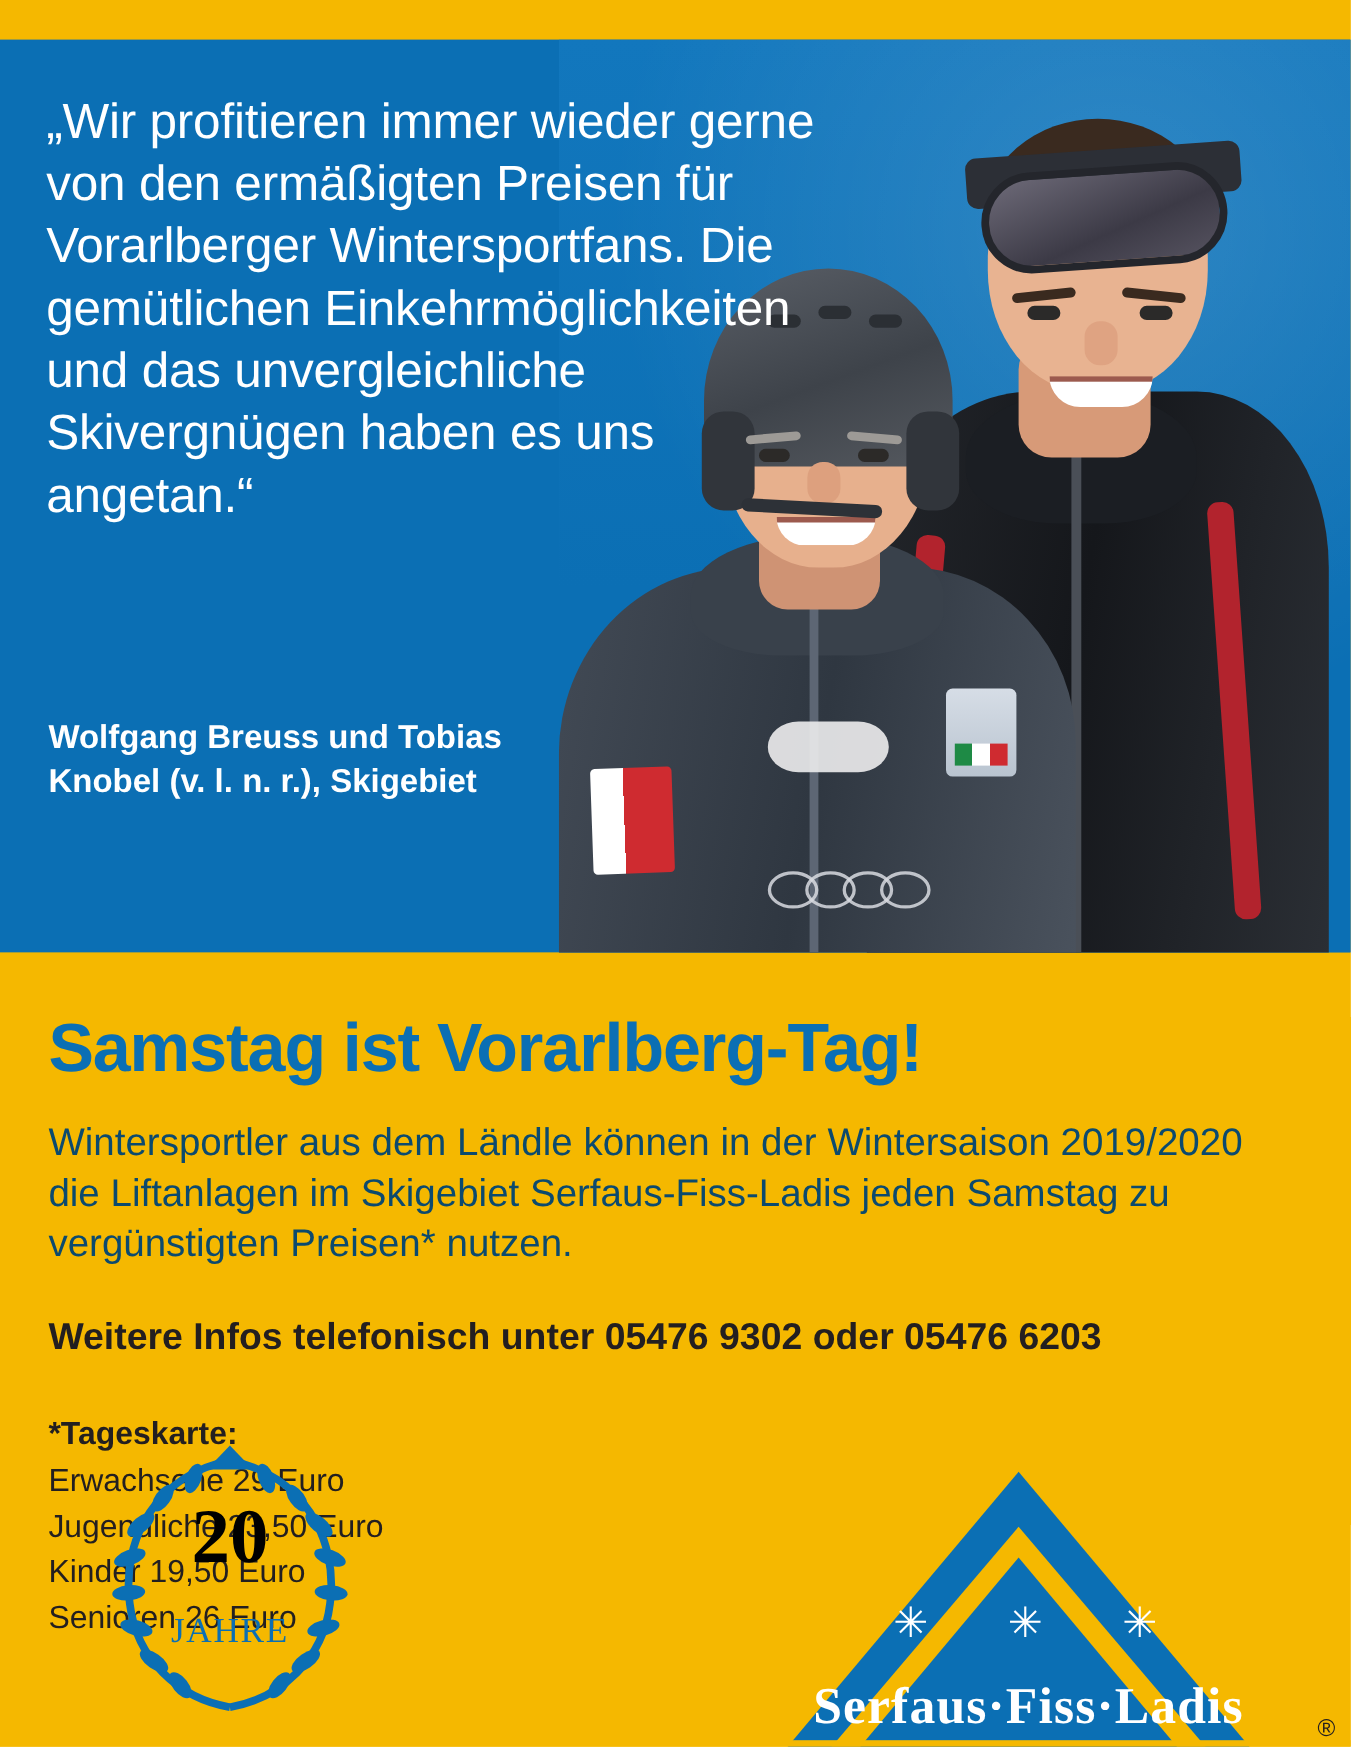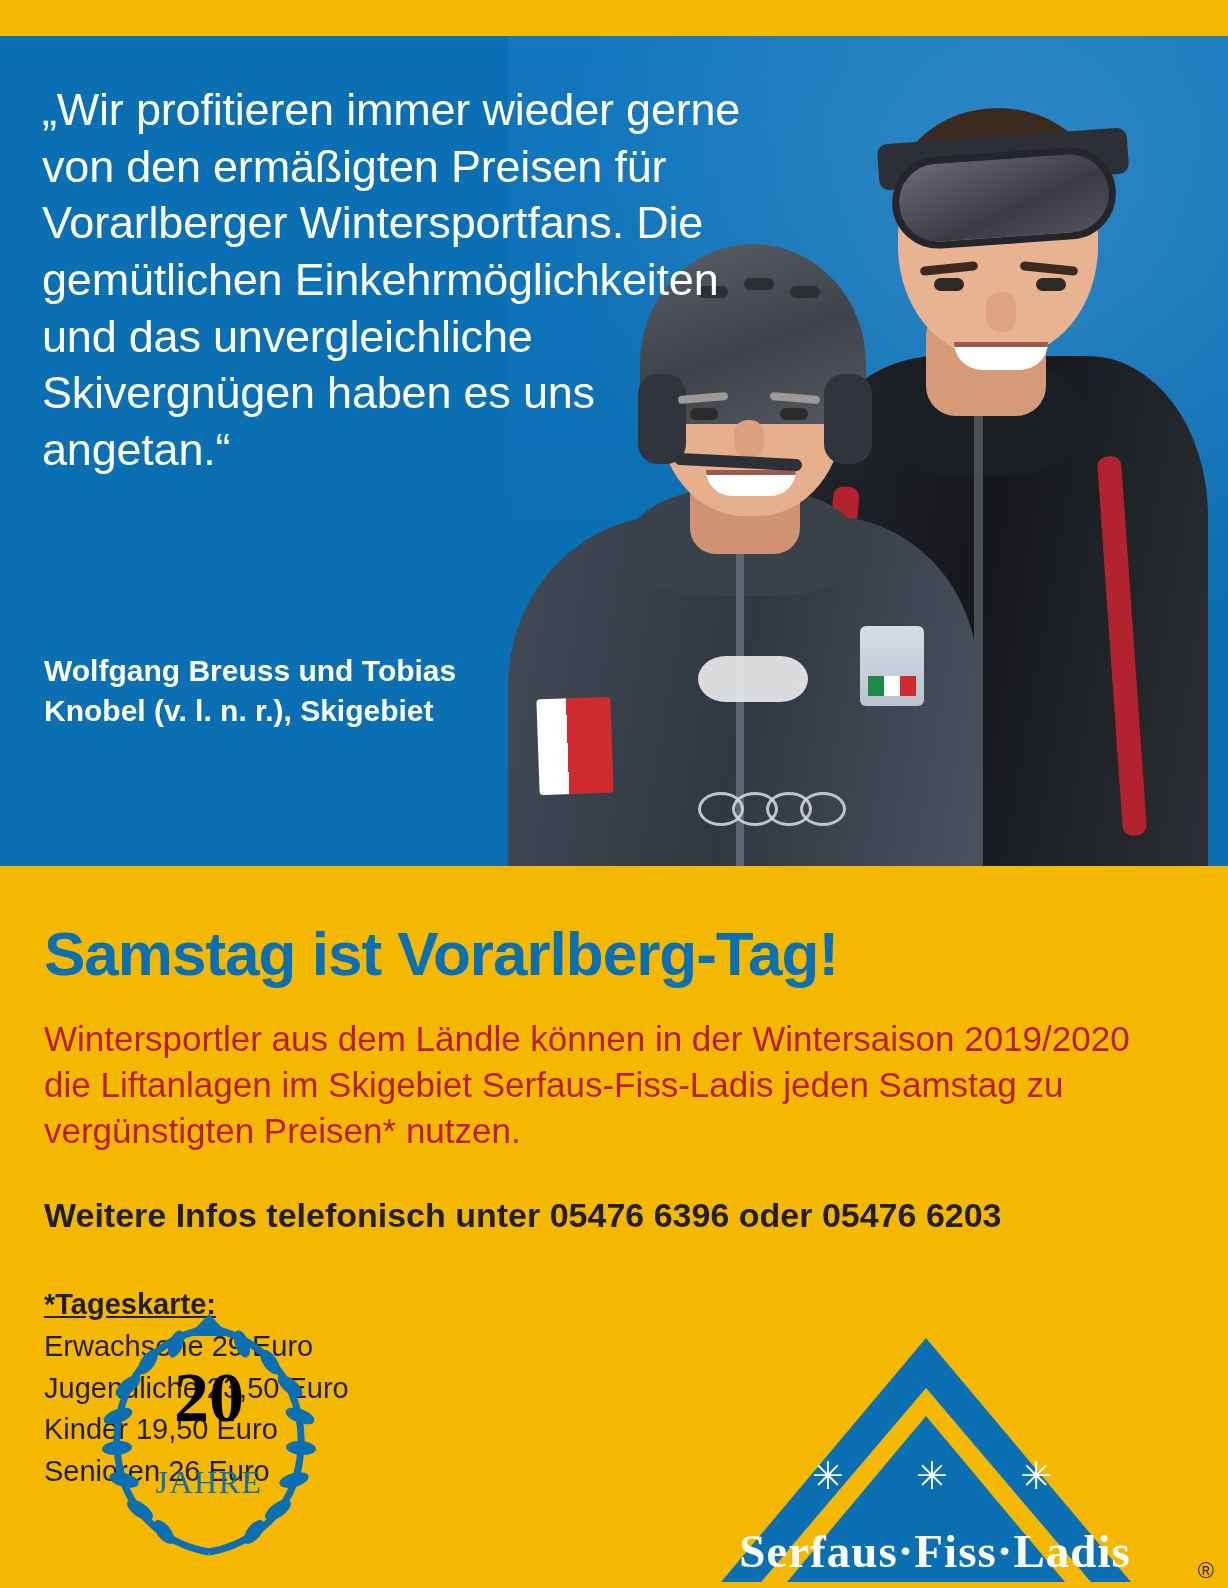--- a/index.html
+++ b/index.html
@@ -289,42 +289,42 @@
     color: #0b6fb4;
     font-size: 62px;
     font-weight: bold;
     letter-spacing: -1px;
     white-space: nowrap;
   }
   .body-copy {
     position: absolute;
     top: 150px; left: 44px;
     width: 1100px;
-    color: #b91c1c;
+    color: #0c4a6e;
     font-size: 35px;
     line-height: 1.32;
   }
   .infoline {
     position: absolute;
     top: 330px; left: 44px;
     width: 1150px;
     color: #231f20;
     font-size: 34px;
     font-weight: bold;
     white-space: nowrap;
   }
   .prices {
     position: absolute;
     top: 418px; left: 44px;
     width: 470px;
     color: #231f20;
     font-size: 29px;
     line-height: 1.44;
   }
-  .prices .ttl { font-weight: bold; text-decoration: underline; }
+  .prices .ttl { font-weight: bold; }
   
   .logo {
     position: absolute;
     right: 18px; bottom: 0px;
     width: 680px; height: 320px;
   }
   .logo-tri {
     position: absolute;
     left: 186px; bottom: 0;
     width: 0; height: 0;
@@ -468,21 +468,21 @@
     <div class="quote">„Wir profitieren immer wieder gerne von den ermäßigten Preisen für Vorarlberger Wintersportfans. Die gemütlichen Einkehrmöglichkeiten und das unvergleichliche Skivergnügen haben es uns angetan.“</div>
     <div class="attrib">Wolfgang Breuss und Tobias Knobel (v. l. n. r.), Skigebiet</div>
   </div>
 
   <div class="bottom">
 
     <div class="headline">Samstag ist Vorarlberg-Tag!</div>
 
     <div class="body-copy">Wintersportler aus dem Ländle können in der Wintersaison 2019/2020 die Liftanlagen im Skigebiet Serfaus-Fiss-Ladis jeden Samstag zu vergünstigten Preisen* nutzen.</div>
 
-    <div class="infoline">Weitere Infos telefonisch unter 05476 6396 oder 05476 6203</div>
+    <div class="infoline">Weitere Infos telefonisch unter 05476 9302 oder 05476 6203</div>
 
     <div class="prices">
       <div class="ttl">*Tageskarte:</div>
       <div>Erwachsene 29 Euro</div>
       <div>Jugendliche 23,50 Euro</div>
       <div>Kinder 19,50 Euro</div>
       <div>Senioren 26 Euro</div>
     </div>
 
     <div class="seal">

